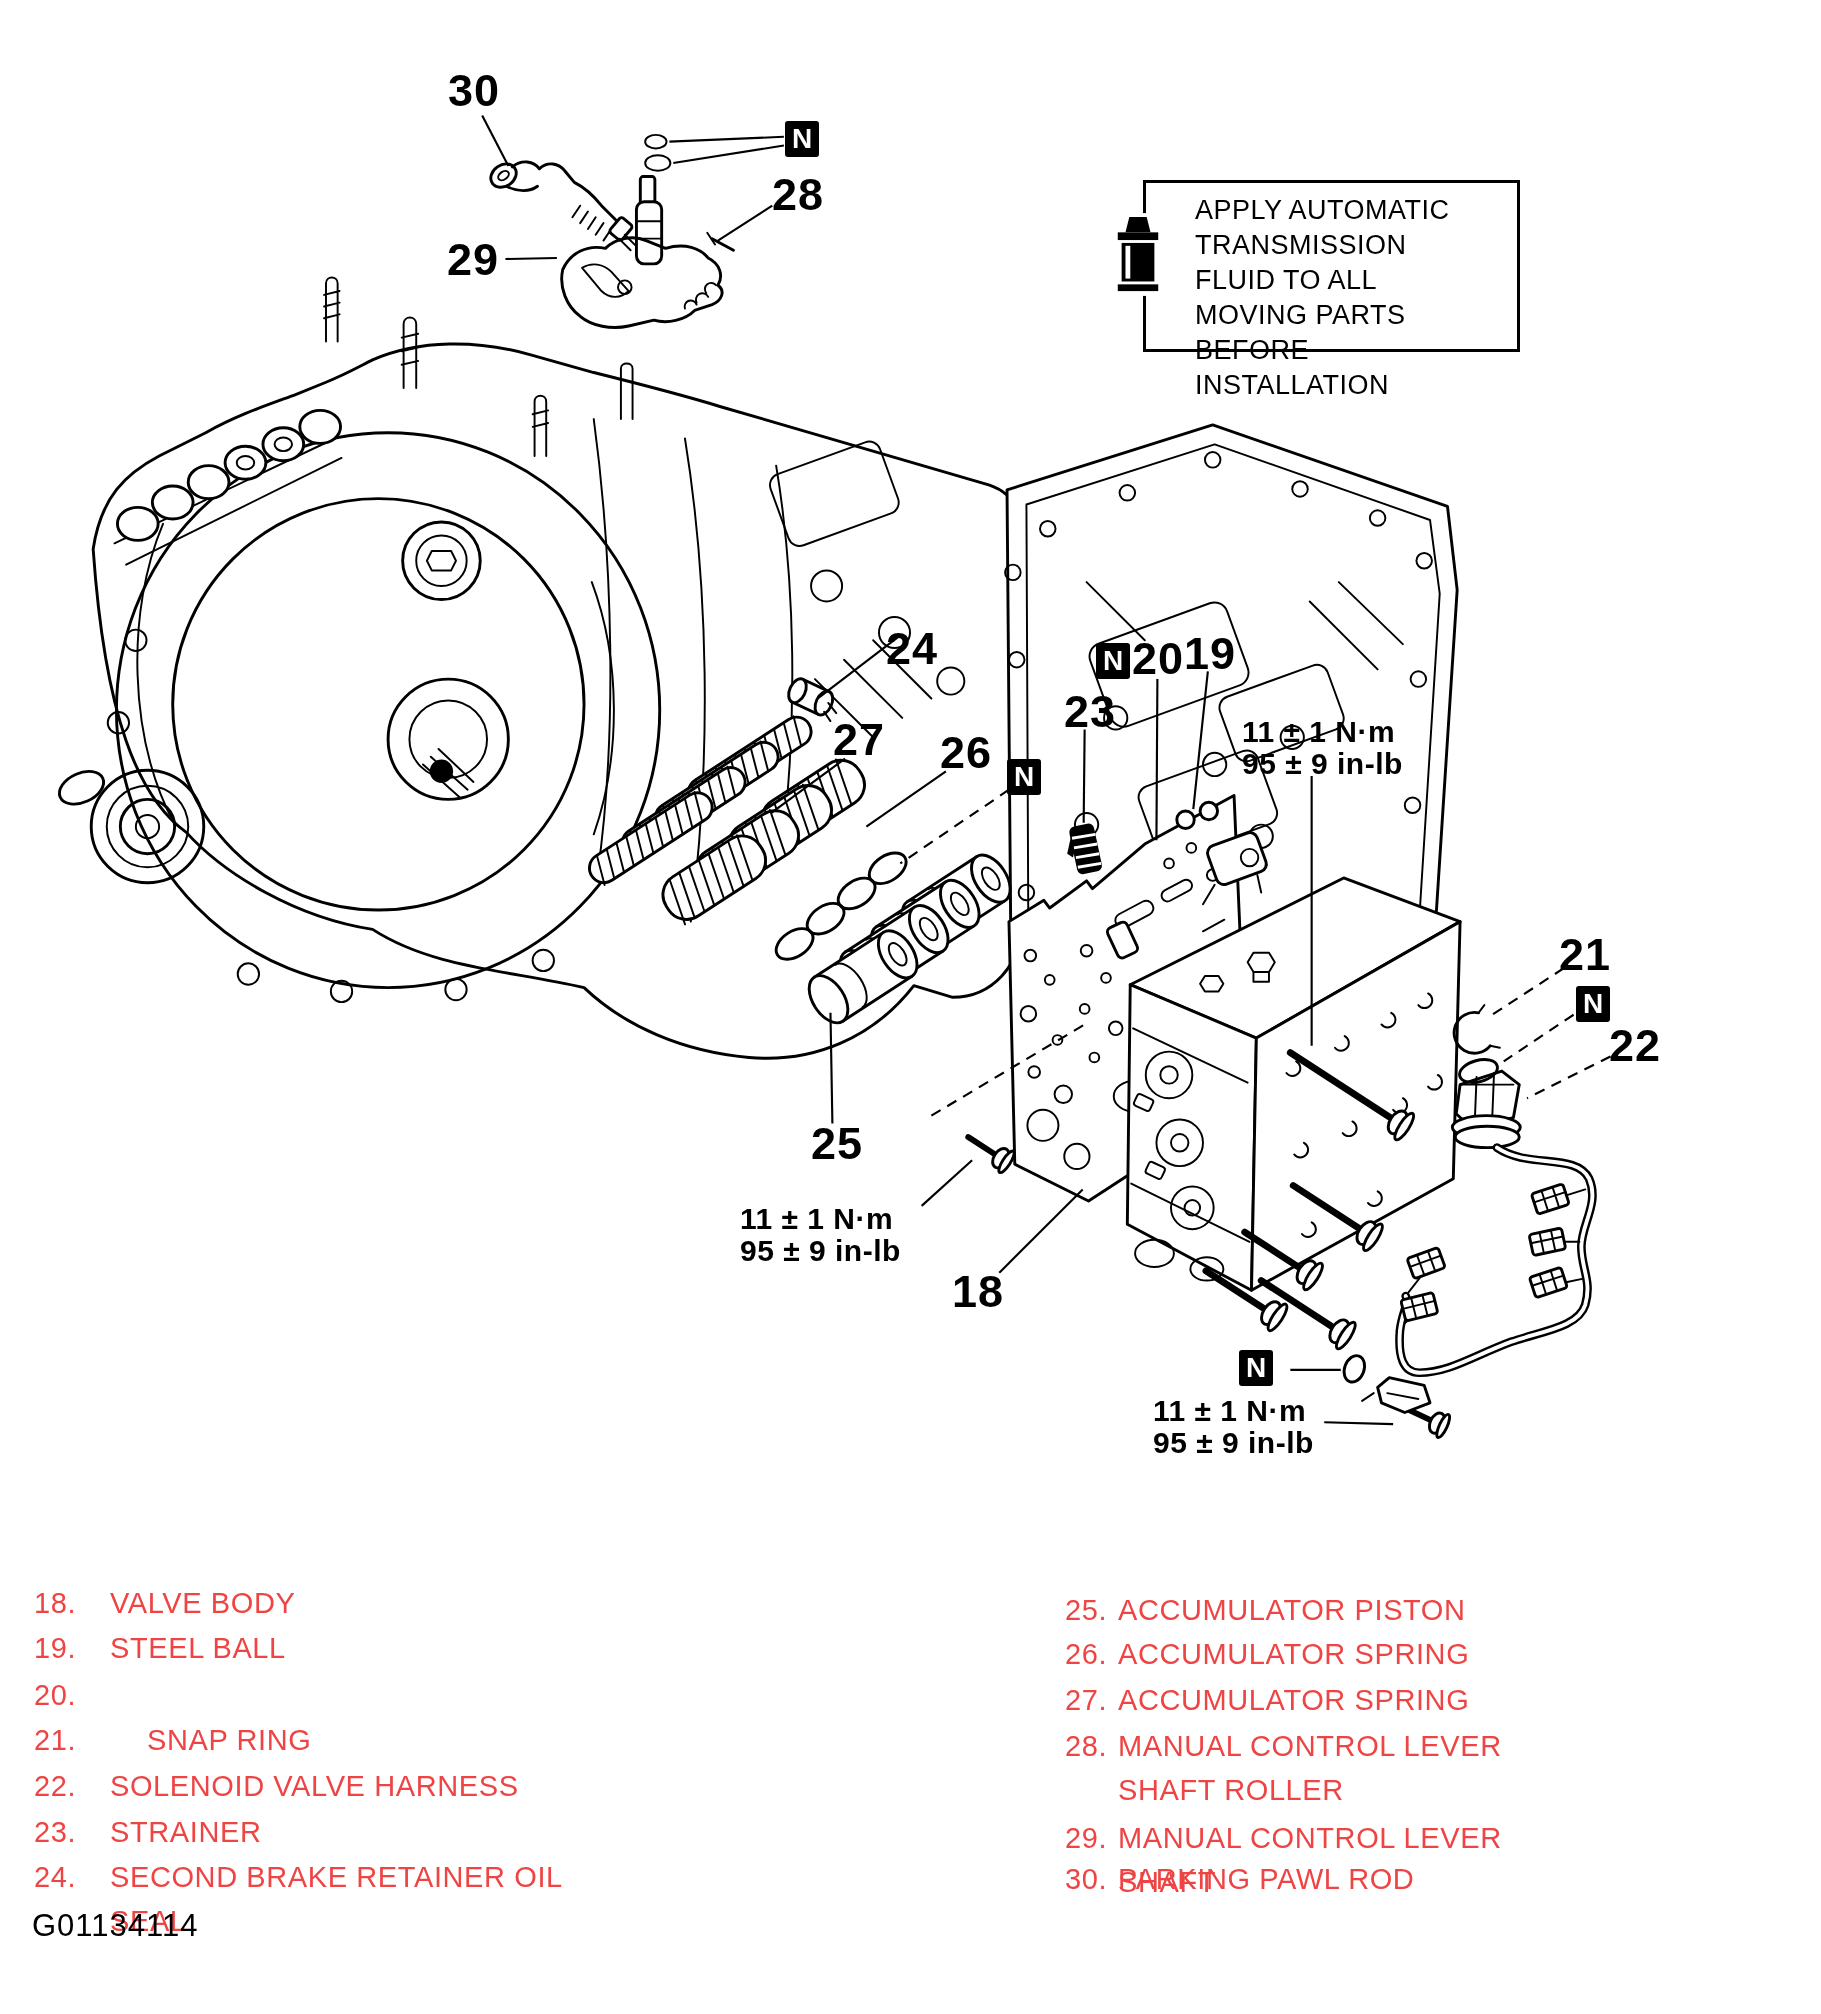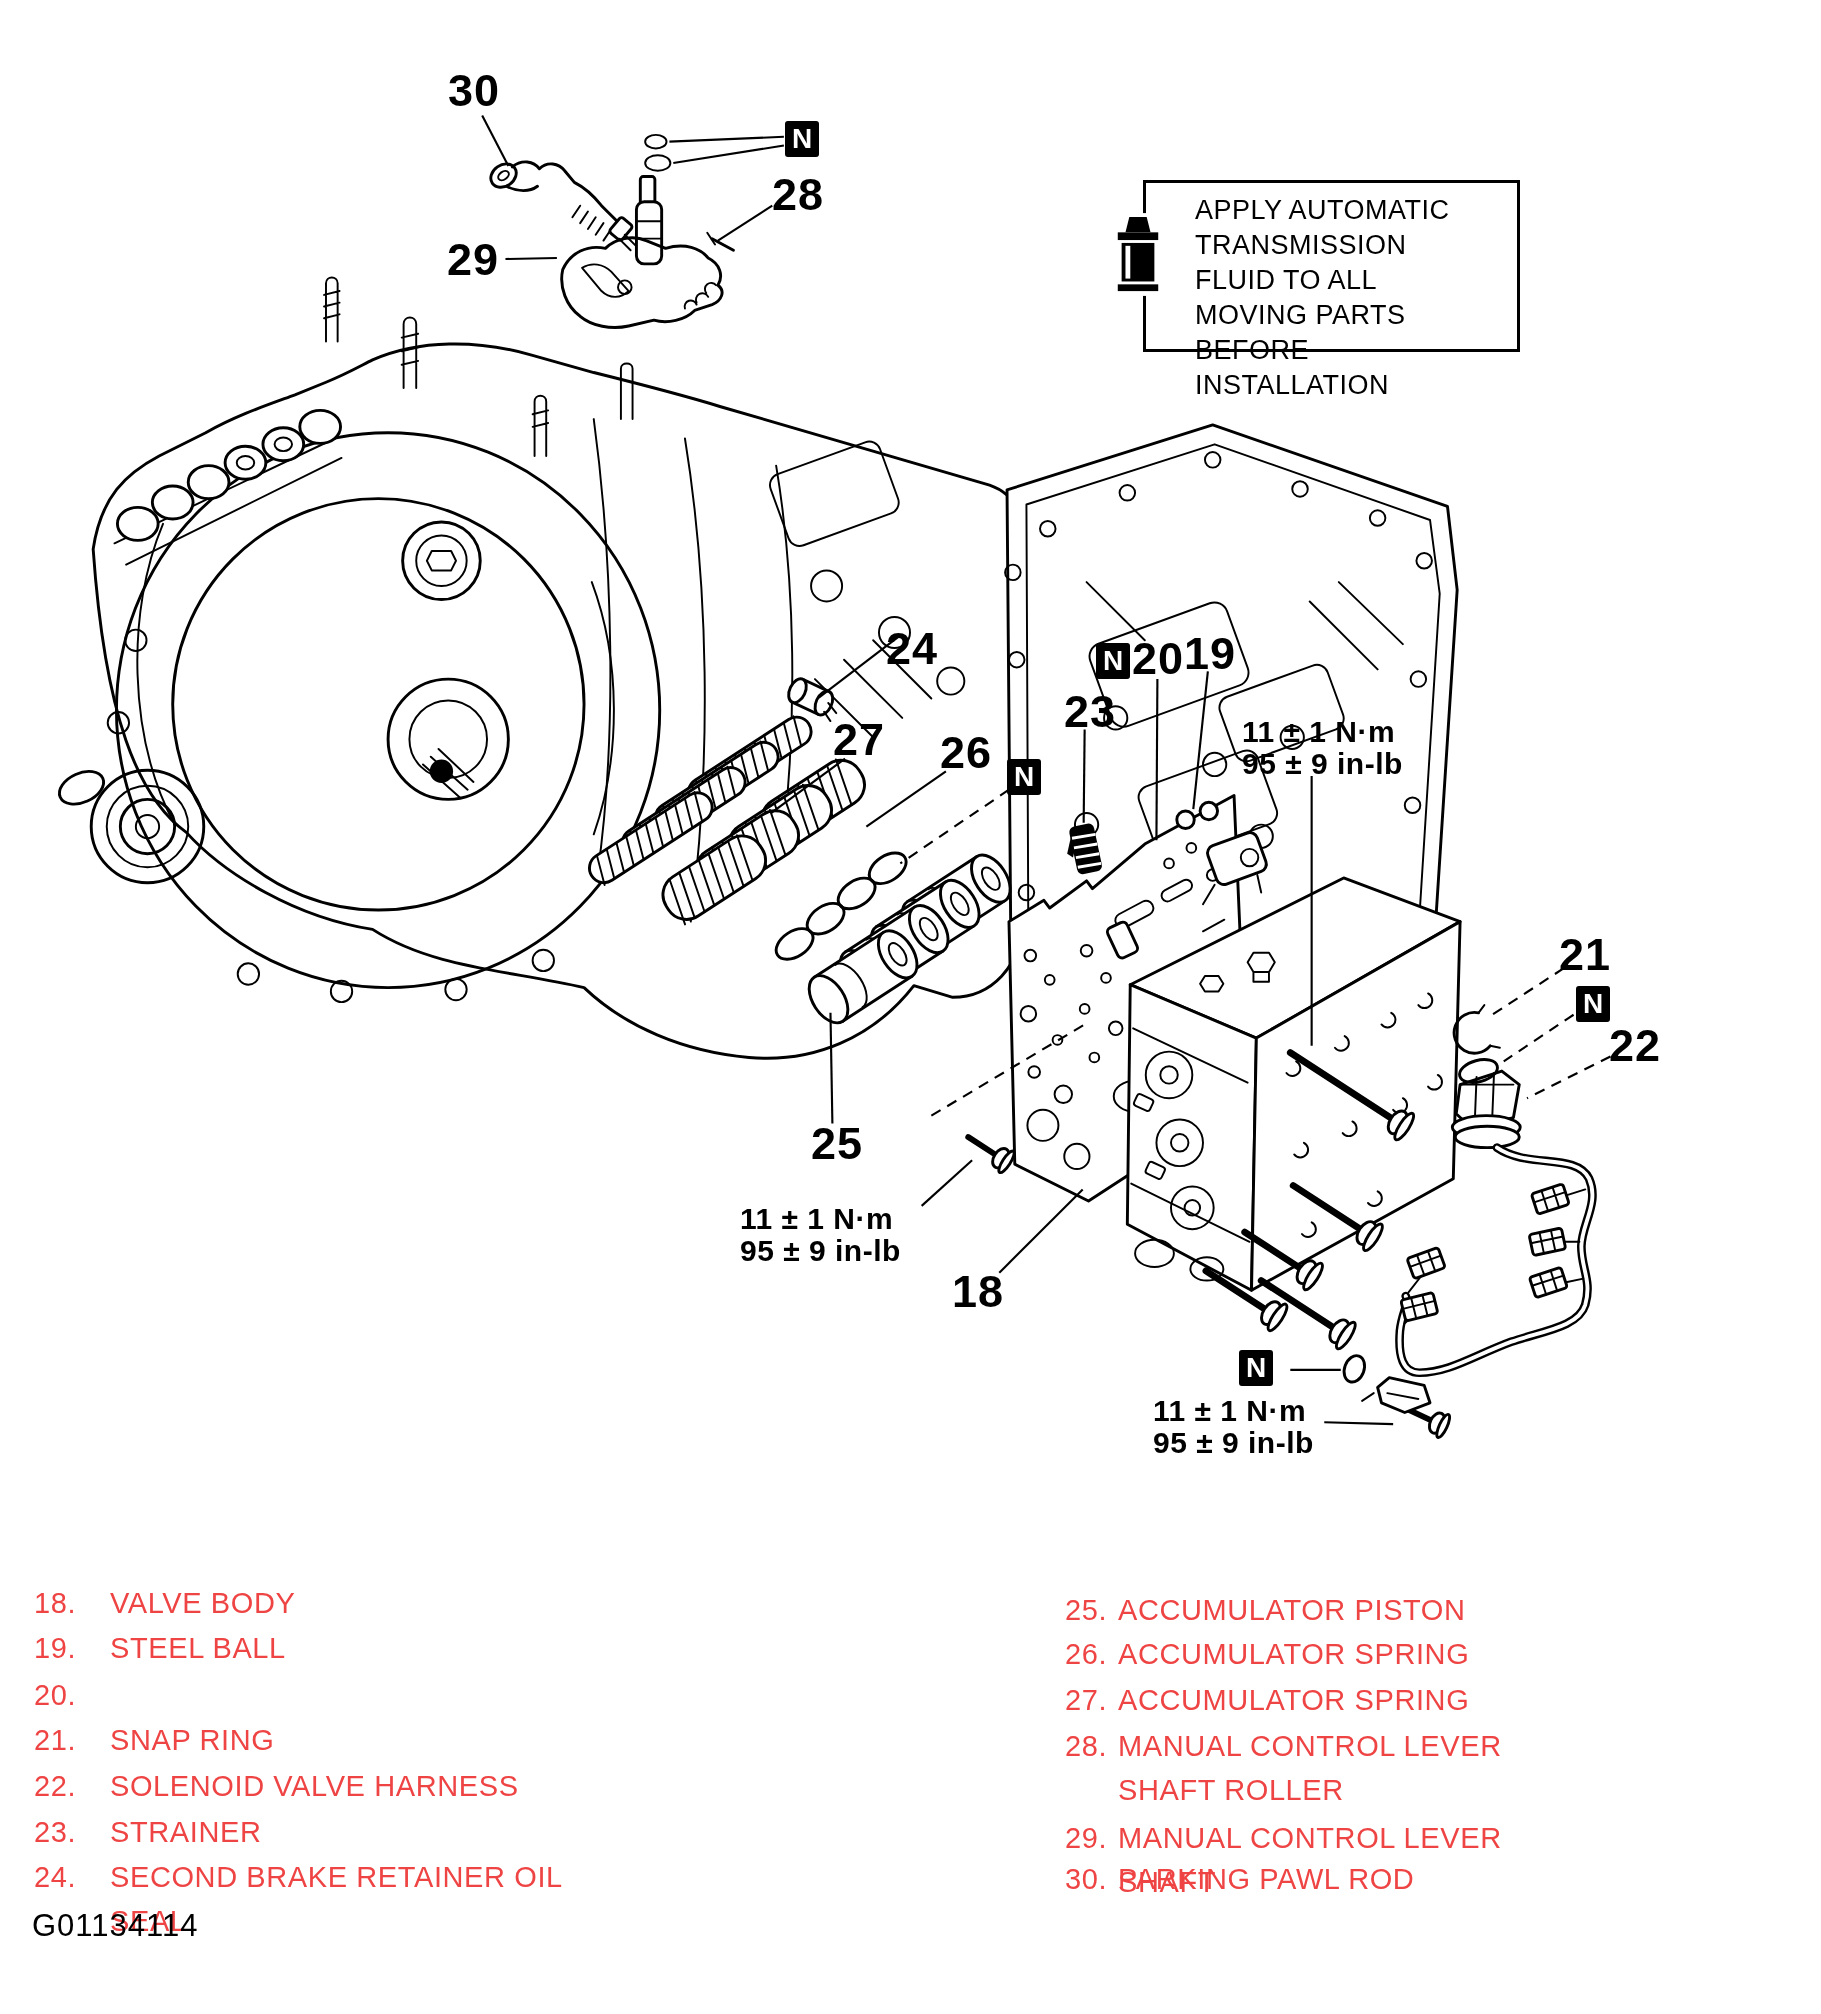--- a/index.html
+++ b/index.html
@@ -468,21 +468,21 @@
   </div>
   <div class="plist-row" style="left:34px;top:1626px;width:543px">
     <span class="plist-num">19.</span>
     <span class="plist-name" style="margin-left:76px">STEEL BALL</span>
   </div>
   <div class="plist-row" style="left:34px;top:1673px;width:543px">
     <span class="plist-num">20.</span>
   </div>
   <div class="plist-row" style="left:34px;top:1718px;width:543px">
     <span class="plist-num">21.</span>
-    <span class="plist-name" style="margin-left:76px">SNAP RING</span>
+    <span class="plist-name" style="margin-left:113px">SNAP RING</span>
   </div>
   <div class="plist-row" style="left:34px;top:1764px;width:543px">
     <span class="plist-num">22.</span>
     <span class="plist-name" style="margin-left:76px">SOLENOID VALVE HARNESS</span>
   </div>
   <div class="plist-row" style="left:34px;top:1810px;width:543px">
     <span class="plist-num">23.</span>
     <span class="plist-name" style="margin-left:76px">STRAINER</span>
   </div>
   <div class="plist-row" style="left:34px;top:1855px;width:602px">

